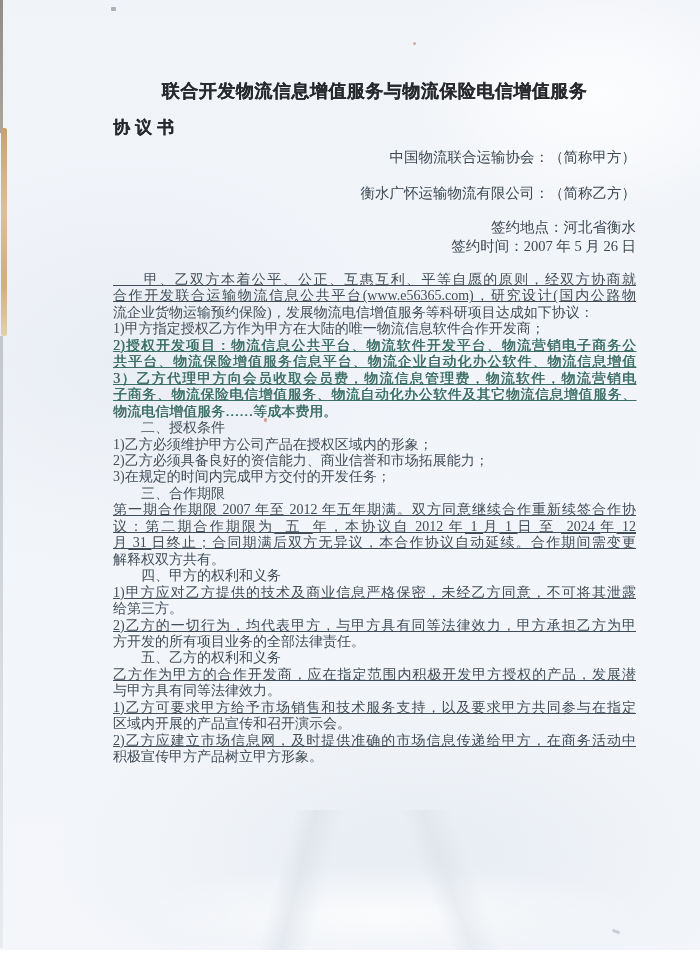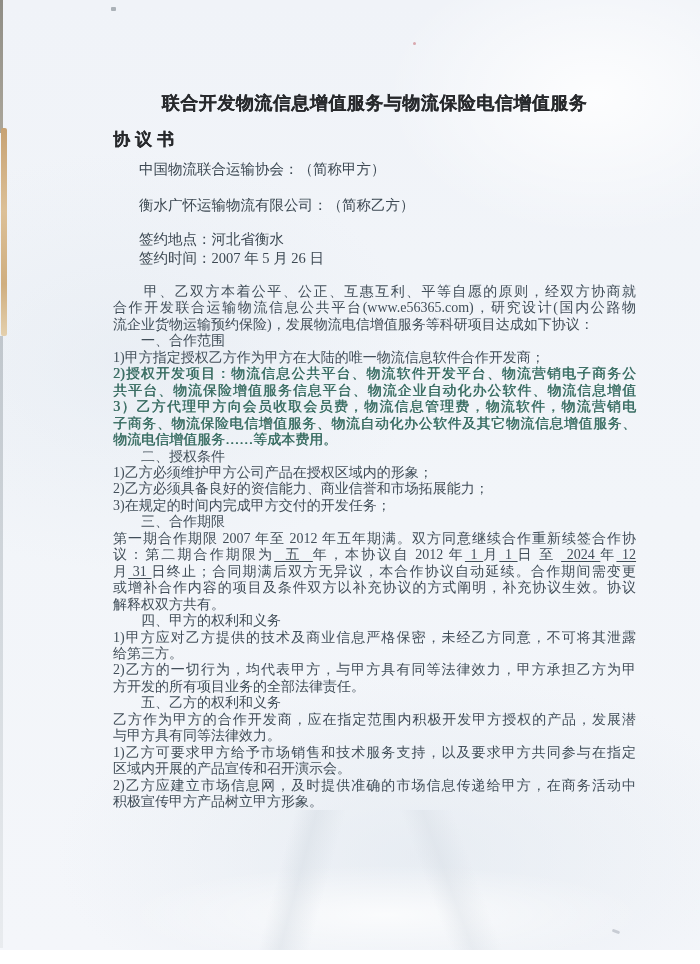--- a/index.html
+++ b/index.html
@@ -33,42 +33,42 @@
   .wrinkles{position:absolute;left:0;bottom:0;width:100%;height:140px;pointer-events:none;
     background:
       linear-gradient(105deg, transparent 40%, rgba(198,207,216,.30) 43%, transparent 47%),
       linear-gradient(70deg, transparent 60%, rgba(205,212,220,.28) 63%, transparent 67%),
       radial-gradient(ellipse 260px 50px at 55% 75%, rgba(255,255,255,.75), transparent);}
   .speck1{position:absolute;left:111px;top:7px;width:5px;height:4px;background:#9aa1a8;border-radius:1px;opacity:.8;}
   .speck2{position:absolute;left:413px;top:42px;width:3px;height:3px;background:#d8a8ae;border-radius:50%;}
   .speck3{position:absolute;left:264px;top:418px;width:3px;height:4px;background:#c97e74;border-radius:50%;opacity:.8;}
   .speck4{position:absolute;left:612px;top:930px;width:8px;height:3px;background:rgba(150,158,168,.45);border-radius:2px;transform:rotate(20deg);}
 
-  .content{position:absolute;left:113px;top:90px;width:523px;}
+  .content{position:absolute;left:113px;top:78px;width:523px;}
   .title{
     margin:0;font-size:18px;font-weight:bold;text-align:center;
     color:var(--title-text);letter-spacing:0.5px;line-height:26px;
     text-shadow:0.3px 0 0 currentColor;
   }
   .subtitle{
     margin:13px 0 0;font-size:17px;font-weight:bold;text-align:left;
     color:var(--title-text);letter-spacing:5px;line-height:22px;
     text-shadow:0.3px 0 0 currentColor;
   }
   .info{margin-top:9px;padding-left:26px;font-size:14.5px;color:var(--info-text);}
-  .info-line{line-height:19px;}
+  .info-line{line-height:19px;text-align:right;}
   .gap-b{margin-top:17px;}
   .gap-place{margin-top:15px;}
 
   .doc-body{
     margin-top:16px;font-size:14px;line-height:16.45px;
     color:var(--body-text);text-align:justify;
   }
   .line{min-height:16.45px;}
-  .line.full{text-align-last:justify;}
+  .line.full{text-align-last:justify;text-decoration:underline;}
   .line.tint{color:var(--teal-text);}
   .line.heavy{text-shadow:0.5px 0 0 currentColor;}
   .u{text-decoration:underline;text-underline-offset:2px;white-space:pre;}
 </style>
 </head>
 <body>
 
 <div class="paper">
   <div class="edge-dark"></div>
   <div class="edge-tan"></div>
@@ -87,36 +87,34 @@
       <div class="info-line">中国物流联合运输协会：（简称甲方）</div>
       <div class="info-line gap-b">衡水广怀运输物流有限公司：（简称乙方）</div>
       <div class="info-line gap-place">签约地点：河北省衡水</div>
       <div class="info-line">签约时间：2007 年 5 月 26 日</div>
     </div>
 
     <div class="doc-body">
         <div class="line full"><span>　　甲、乙双方本着公平、公正、互惠互利、平等自愿的原则，经双方协商就</span></div>
         <div class="line full"><span>合作开发联合运输物流信息公共平台(www.e56365.com)，研究设计(国内公路物</span></div>
         <div class="line"><span>流企业货物运输预约保险)，发展物流电信增值服务等科研项目达成如下协议：</span></div>
-        <div class="line"><span>　　一、合作范围</span></div>
         <div class="line"><span>1)甲方指定授权乙方作为甲方在大陆的唯一物流信息软件合作开发商；</span></div>
         <div class="line tint heavy full"><span>2)授权开发项目：物流信息公共平台、物流软件开发平台、物流营销电子商务公</span></div>
         <div class="line tint heavy full"><span>共平台、物流保险增值服务信息平台、物流企业自动化办公软件、物流信息增值</span></div>
         <div class="line tint heavy full"><span>3）乙方代理甲方向会员收取会员费，物流信息管理费，物流软件，物流营销电</span></div>
         <div class="line tint heavy full"><span>子商务、物流保险电信增值服务、物流自动化办公软件及其它物流信息增值服务、</span></div>
         <div class="line tint heavy"><span>物流电信增值服务……等成本费用。</span></div>
         <div class="line"><span>　　二、授权条件</span></div>
         <div class="line"><span>1)乙方必须维护甲方公司产品在授权区域内的形象；</span></div>
         <div class="line"><span>2)乙方必须具备良好的资信能力、商业信誉和市场拓展能力；</span></div>
         <div class="line"><span>3)在规定的时间内完成甲方交付的开发任务；</span></div>
         <div class="line"><span>　　三、合作期限</span></div>
         <div class="line full"><span>第一期合作期限 2007 年至 2012 年五年期满。双方同意继续合作重新续签合作协</span></div>
         <div class="line full"><span>议：第二期合作期限为</span><span class="u">  五  </span><span>年，本协议自 2012 年</span><span class="u"> 1 </span><span>月</span><span class="u"> 1 </span><span>日 至 </span><span class="u"> 2024 </span><span>年</span><span class="u"> 12</span></div>
         <div class="line full"><span>月</span><span class="u"> 31 </span><span>日终止；合同期满后双方无异议，本合作协议自动延续。合作期间需变更</span></div>
-        <div class="line full"><span>或增补合作内容的项目及条件双方以补充协议的方式阐明，补充协议生效。协议</span></div>
         <div class="line"><span>解释权双方共有。</span></div>
         <div class="line"><span>　　四、甲方的权利和义务</span></div>
         <div class="line full"><span>1)甲方应对乙方提供的技术及商业信息严格保密，未经乙方同意，不可将其泄露</span></div>
         <div class="line"><span>给第三方。</span></div>
         <div class="line full"><span>2)乙方的一切行为，均代表甲方，与甲方具有同等法律效力，甲方承担乙方为甲</span></div>
         <div class="line"><span>方开发的所有项目业务的全部法律责任。</span></div>
         <div class="line"><span>　　五、乙方的权利和义务</span></div>
         <div class="line full"><span>乙方作为甲方的合作开发商，应在指定范围内积极开发甲方授权的产品，发展潜</span></div>
         <div class="line"><span>与甲方具有同等法律效力。</span></div>
         <div class="line full"><span>1)乙方可要求甲方给予市场销售和技术服务支持，以及要求甲方共同参与在指定</span></div>

